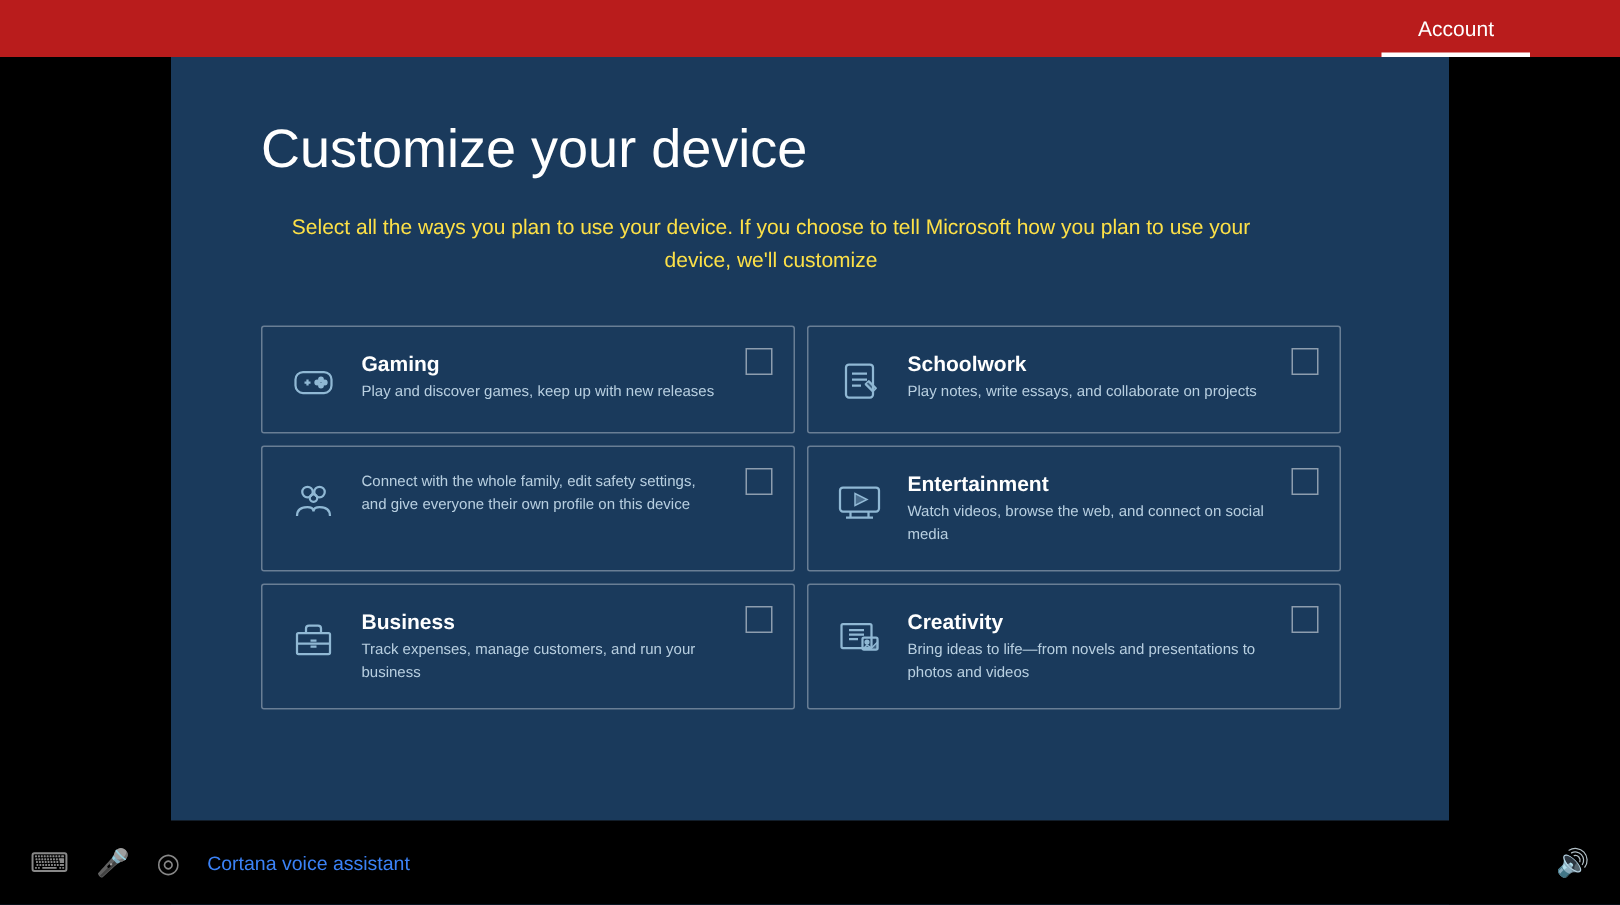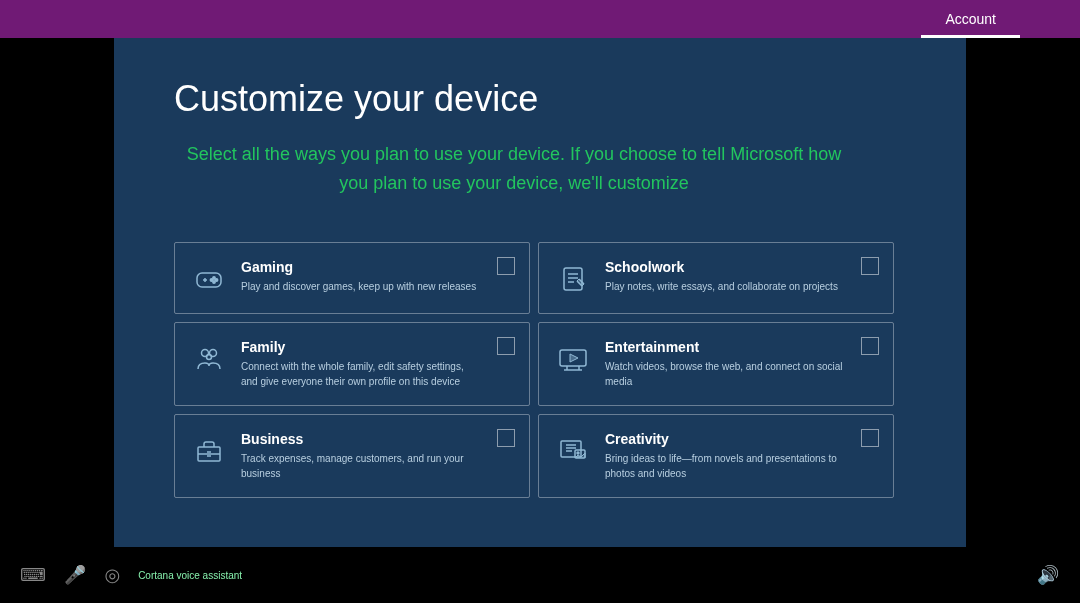--- a/index.html
+++ b/index.html
@@ -11,21 +11,21 @@
       font-family: 'Segoe UI', Arial, sans-serif;
       overflow: hidden;
       position: relative;
     }
 
     
     #top-bar {
       position: absolute;
       top: 0; left: 0; right: 0;
       height: 38px;
-      background: #701a75;
+      background: #b91c1c;
       display: flex;
       align-items: flex-end;
       justify-content: flex-end;
       padding-right: 60px;
     }
 
     #account-tab {
       color: #fff;
       font-size: 14px;
       padding: 6px 24px 8px;
@@ -49,25 +49,25 @@
 
     #page-title {
       color: #fff;
       font-size: 36px;
       font-weight: 300;
       margin-bottom: 20px;
       text-align: center;
     }
 
     #page-subtitle {
-      color: #22c55e;
-      font-size: 18px;
+      color: #fde047;
+      font-size: 14px;
       text-align: center;
       line-height: 1.6;
-      margin-bottom: 44px;
+      margin-bottom: 32px;
       max-width: 680px;
     }
 
     
     #cards-grid {
       display: grid;
       grid-template-columns: 1fr 1fr;
       grid-template-rows: repeat(3, auto);
       gap: 8px;
       width: 100%;
@@ -205,22 +205,22 @@
       gap: 18px;
     }
 
     .taskbar-icon {
       color: #888;
       font-size: 18px;
       cursor: pointer;
     }
 
     #cortana-label {
-      color: #86efac;
-      font-size: 10px;
+      color: #3b82f6;
+      font-size: 13px;
       cursor: pointer;
     }
 
     #taskbar-right {
       color: #888;
       font-size: 18px;
     }
 
     
     .icon-gaming svg { stroke: #90b8d4; }
@@ -288,21 +288,20 @@
     <div class="card">
       <div class="card-icon icon-family">
         <svg viewBox="0 0 32 32">
           <circle cx="12" cy="10" r="3.5"></circle>
           <circle cx="20" cy="10" r="3.5"></circle>
           <path d="M5 26 Q5 20 12 20 Q16 20 16 23 Q16 20 20 20 Q27 20 27 26"></path>
           <circle cx="16" cy="14" r="2.5"></circle>
         </svg>
       </div>
       <div class="card-text">
-        <div class="card-title">Family</div>
         <div class="card-desc">Connect with the whole family, edit safety settings, and give everyone their own profile on this device</div>
       </div>
       <input type="checkbox" class="card-checkbox" style="">
     </div>
 
     <div class="card">
       <div class="card-icon icon-entertainment">
         <svg viewBox="0 0 32 32">
           <rect x="3" y="7" width="26" height="16" rx="2"></rect>
           <line x1="10" y1="23" x2="10" y2="27"></line>

